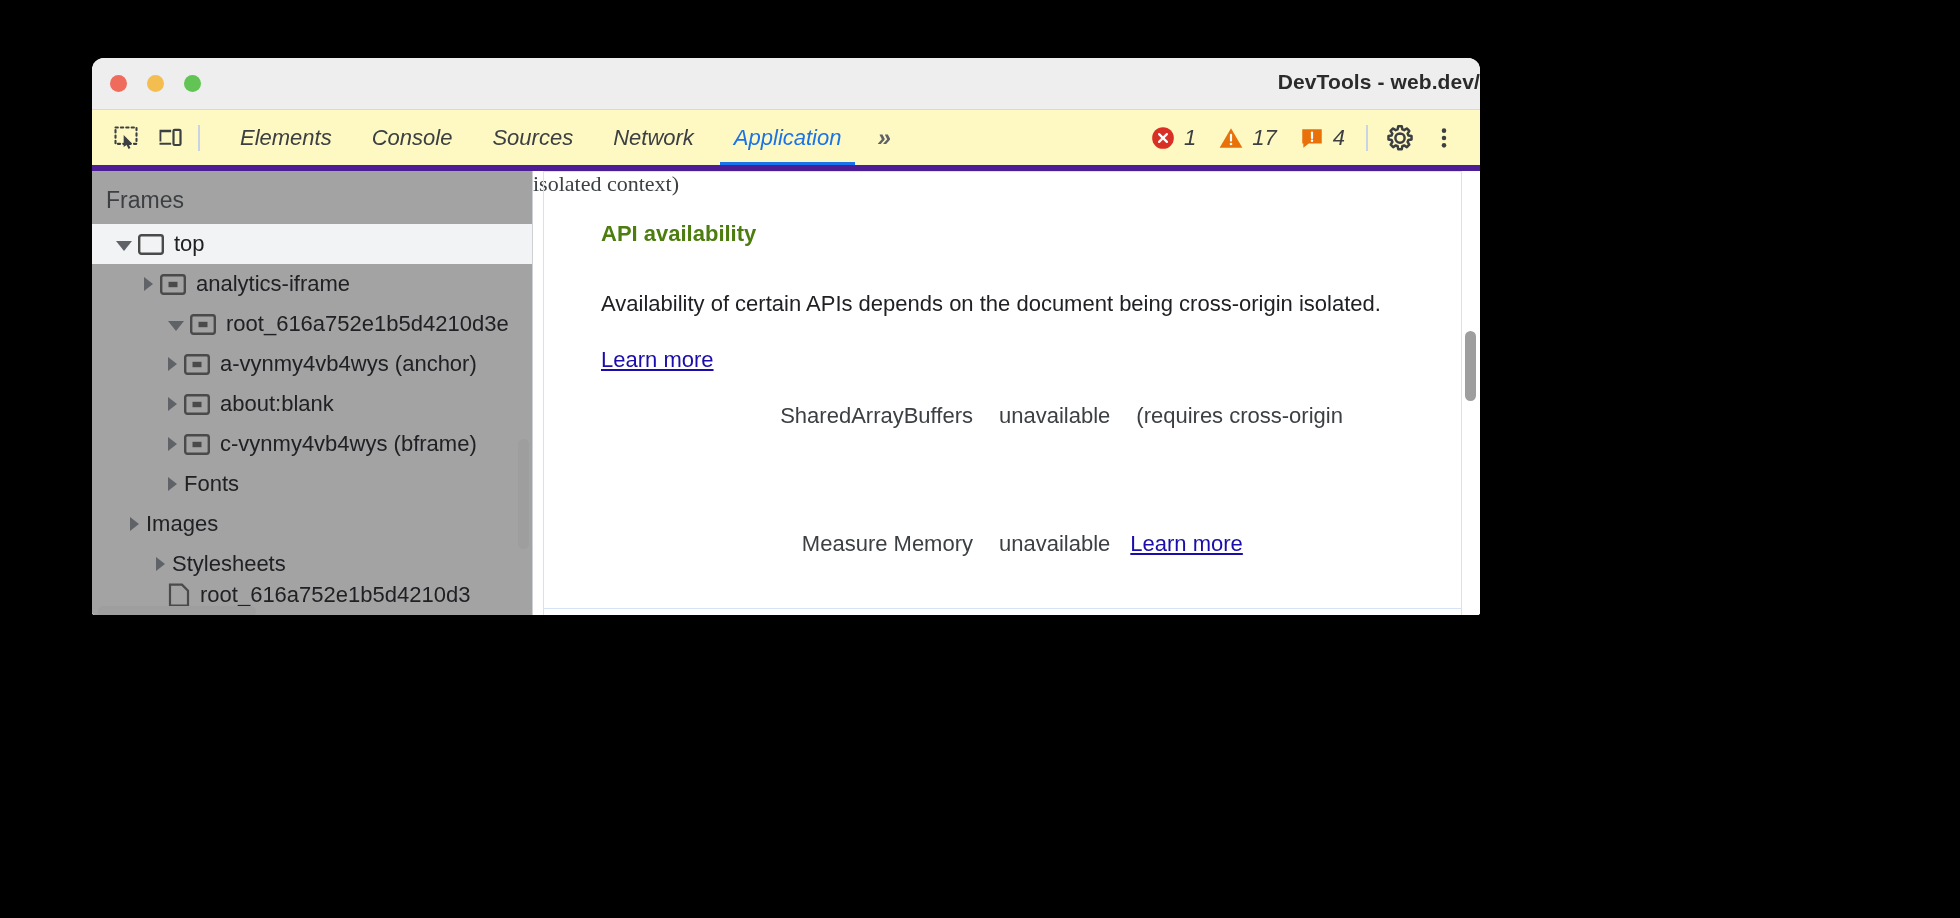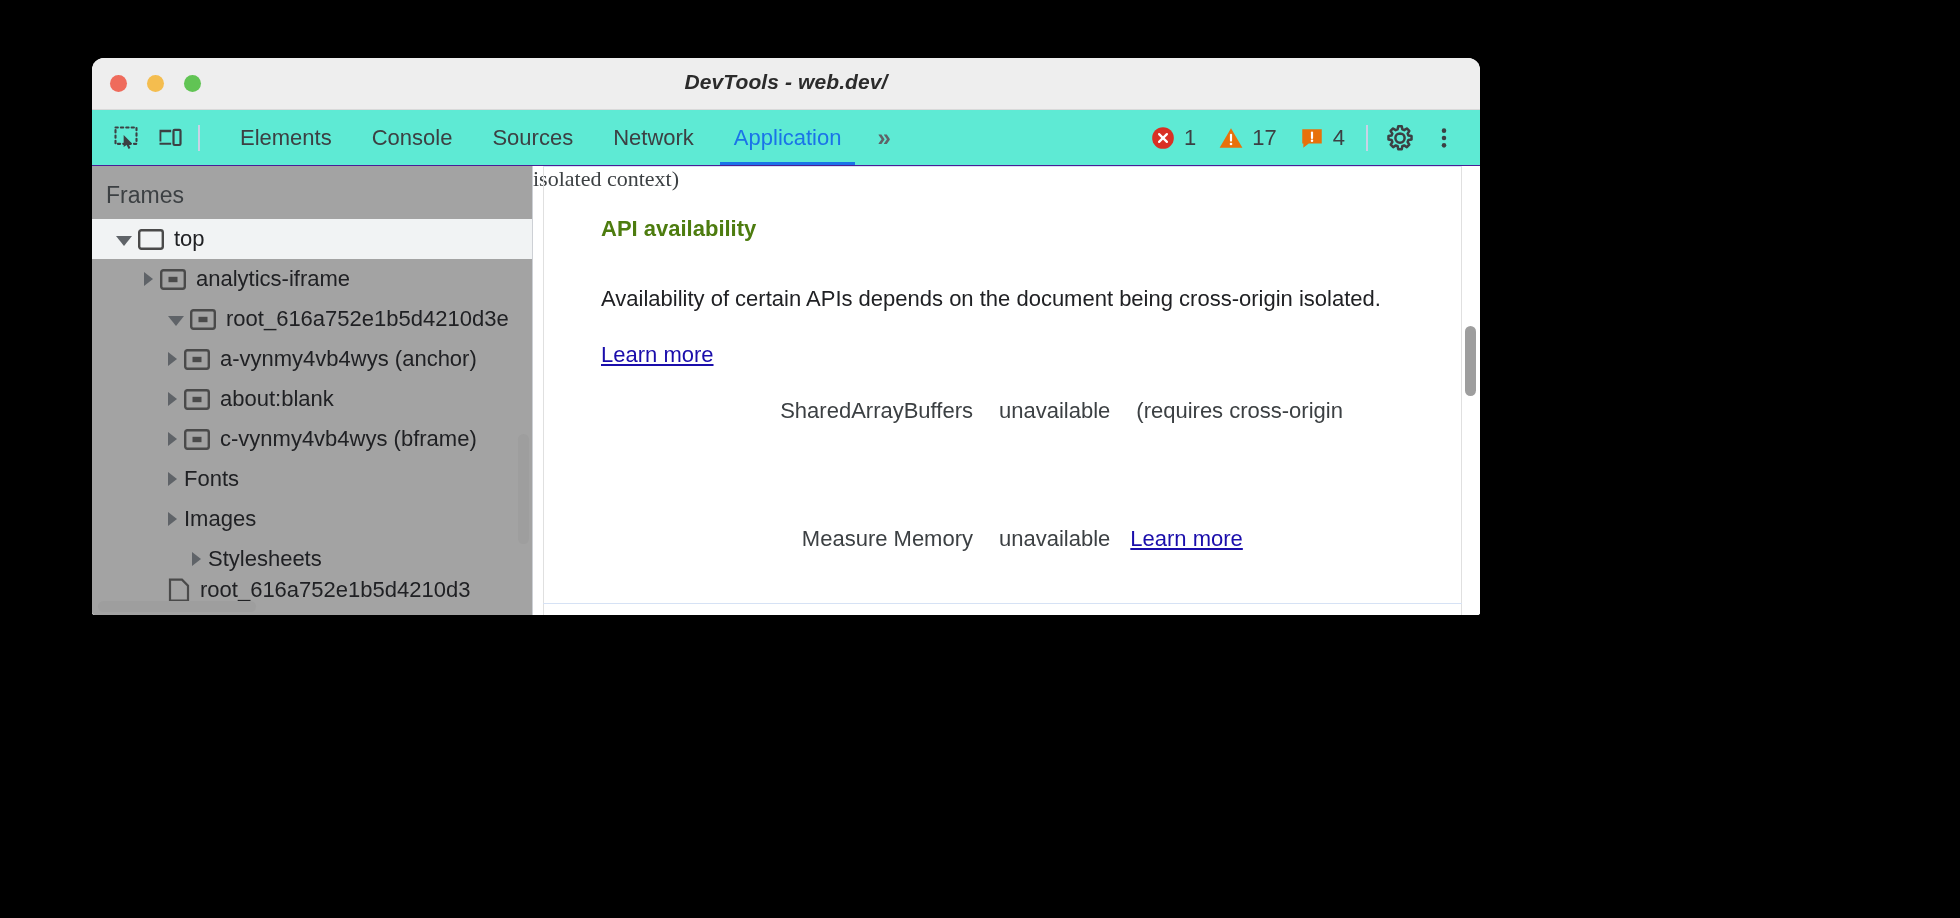--- a/index.html
+++ b/index.html
@@ -17,27 +17,27 @@
   .titlebar{
     position:relative;height:51px;background:#eeeeee;
     border-bottom:1px solid #d9d9d9;
   }
   .lights{position:absolute;left:18px;top:17px;display:flex;gap:20px;}
   .light{width:17px;height:17px;border-radius:50%;}
   .light.red{background:#ef6b5c;}
   .light.yellow{background:#f4bd4f;}
   .light.green{background:#61c454;}
   .wtitle{
-    position:absolute;left:0;right:0;top:12px;text-align:center;
-    font-size:21px;font-weight:bold;color:#2b2b2b;letter-spacing:.1px;font-style:italic;
+    position:absolute;left:0;right:0;top:12px;text-align:right;
+    font-size:21px;font-weight:bold;color:#2b2b2b;letter-spacing:.1px;
   }
   
   .tabbar{
-    position:relative;height:55px;background:#5eead4;
-    border-bottom:1px solid #4c1d95;display:flex;align-items:center;
+    position:relative;height:55px;background:#fef9c3;
+    border-bottom:6px solid #4c1d95;display:flex;align-items:center;font-style:italic;
   }
   .ticon{
     width:44px;height:44px;display:flex;align-items:center;justify-content:center;
     cursor:pointer;
   }
   .ticon:first-child{margin-left:12px;}
   .tdivider{width:2px;height:26px;background:#c9d3e6;margin:0 6px;}
   .tabs{display:flex;align-items:center;height:100%;margin-left:14px;}
   .tab{
     position:relative;height:100%;display:flex;align-items:center;
@@ -277,26 +277,26 @@
               </svg>
           </span>
           <span class="lbl">c-vynmy4vb4wys (bframe)</span>
         </div>
 
         <div class="row" style="padding-left:76px;">
           <span class="tw"></span>
           <span class="lbl">Fonts</span>
         </div>
 
-        <div class="row" style="padding-left:76px;">
+        <div class="row" style="padding-left:38px;">
           <span class="tw"></span>
           <span class="lbl">Images</span>
         </div>
 
-        <div class="row" style="padding-left:100px;">
+        <div class="row" style="padding-left:64px;">
           <span class="tw"></span>
           <span class="lbl">Stylesheets</span>
         </div>
       </div>
 
       <div class="clip-row">
         <div class="row" style="padding-left:76px;height:26px;color:#202124;font-size:22px;">
           <span class="fr-icon">
             <svg width="22" height="24" viewBox="0 0 22 24">
                 <path d="M2 1.6h12l6 6v15H2z" fill="none" stroke="#4a4a4a" stroke-width="2.2"></path>

